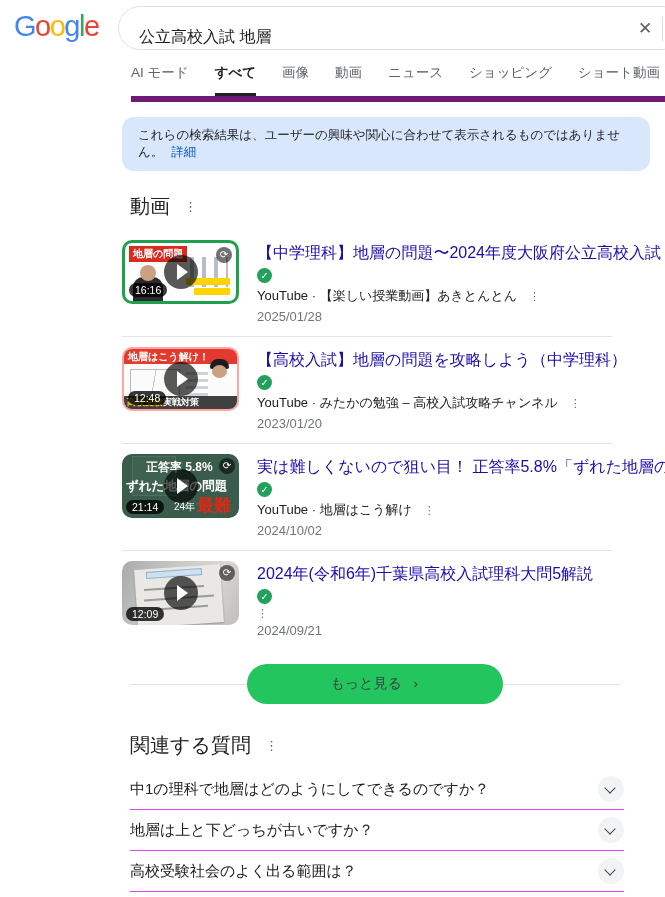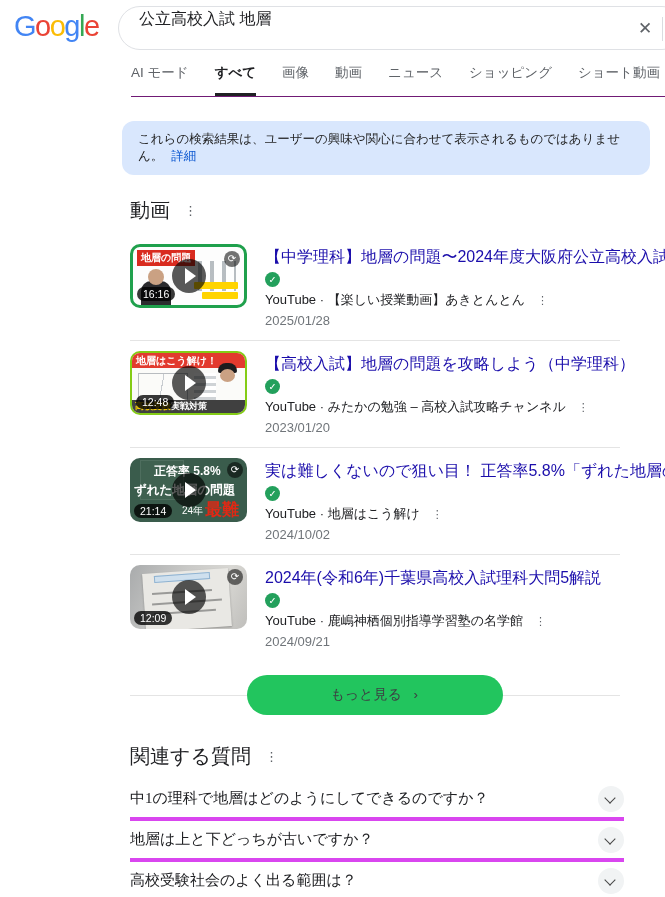--- a/index.html
+++ b/index.html
@@ -6,45 +6,45 @@
   html,body { width:665px; height:897px; overflow:hidden; background:#fff;
     font-family:"Liberation Sans","DejaVu Sans",sans-serif; color:#202124; }
 
   
   .header { position:relative; height:56px; }
   .logo { position:absolute; left:14px; top:10px; font-size:29px; font-weight:500; letter-spacing:-1.5px; cursor:pointer; }
   .logo span { display:inline-block; }
   .l-blue{color:#4285F4}.l-red{color:#EA4335}.l-yellow{color:#FBBC05}.l-green{color:#34A853}
   .searchbox { position:absolute; left:118px; top:6px; width:566px; height:44px;
     border:1px solid #dfe1e5; border-radius:24px; background:#fff; }
-  .search-query { position:absolute; left:20px; top:2px; font-size:16px; color:#202124; }
+  .search-query { position:absolute; left:20px; top:20px; font-size:16px; color:#202124; }
   .clear-btn { position:absolute; right:26px; top:10px; width:24px; height:24px; border:none; background:none;
     font-size:17px; color:#5f6368; cursor:pointer; line-height:24px; text-align:center; }
   .search-divider { position:absolute; right:20px; top:10px; width:1px; height:24px; background:#dadce0; }
 
   
   .tabbar { display:flex; gap:26px; margin-left:131px; margin-top:2px; font-size:13.5px; color:#5f6368;
-    border-bottom:1px solid #701a75; width:534px; }
+    border-bottom:6px solid #701a75; width:534px; }
   .tabbar { width:calc(665px - 131px); }
   .tab { padding:6px 0 11px 0; cursor:pointer; white-space:nowrap; }
   .tab.active { color:#202124; font-weight:bold; border-bottom:3px solid #202124; }
 
   
   .content { padding-left:122px; width:655px; }
 
-  .notice { margin-top:24px; width:528px; background:#d9e7fd; border-radius:12px;
+  .notice { margin-top:15px; width:528px; background:#d9e7fd; border-radius:12px;
     padding:10px 16px; font-size:12.5px; color:#1f1f1f; line-height:17px; }
   .notice a { color:#0b57d0; text-decoration:none; margin-left:8px; cursor:pointer; }
 
   .section-head { display:flex; align-items:center; gap:14px; margin:22px 0 10px 8px; }
   .section-title { font-size:20px; color:#202124; }
   .kebab { color:#5f6368; font-size:13px; letter-spacing:0; cursor:pointer; line-height:1; }
 
   
-  .video-list { margin-left:8px; width:490px; }
+  .video-list { width:490px; }
   .video-item { display:flex; gap:18px; padding:10px 0 12px 0; }
   .video-item.divided { border-bottom:1px solid #e4e4e4; }
   .thumb { position:relative; width:117px; height:64px; border-radius:10px; overflow:hidden; flex:none; cursor:pointer; }
   .play { position:absolute; left:50%; top:50%; width:34px; height:34px; margin:-17px 0 0 -17px;
     background:rgba(0,0,0,0.65); border-radius:50%; }
   .play::after { content:""; position:absolute; left:13px; top:9px; border-left:11px solid #fff;
     border-top:8px solid transparent; border-bottom:8px solid transparent; }
   .dur { position:absolute; left:4px; bottom:4px; background:rgba(0,0,0,0.78); color:#fff;
     font-size:10.5px; padding:1px 6px; border-radius:9px; }
   .preview-ic { position:absolute; right:4px; top:4px; width:16px; height:16px; border-radius:50%;
@@ -58,21 +58,21 @@
     background:repeating-linear-gradient(90deg,#9aa2a8 0 4px,#fff 4px 12px); opacity:.7; }
   .thumb1 .person { position:absolute; left:8px; bottom:-2px; width:30px; height:26px;
     background:#2b2b2e; border-radius:10px 10px 0 0; }
   .thumb1 .head { position:absolute; left:15px; bottom:20px; width:16px; height:16px;
     background:#caa183; border-radius:50%; }
   .thumb1 .ybar1,.thumb1 .ybar2 { position:absolute; right:6px; background:#ffd400; height:7px; border-radius:1px; }
   .thumb1 .ybar1 { bottom:16px; width:44px; }
   .thumb1 .ybar2 { bottom:6px; width:36px; }
 
   
-  .thumb2 { background:#fbfbf9; border:2px solid #84cc16; }
+  .thumb2 { background:#fbfbf9; border:2px solid #fca5a5; }
   .thumb2 .topband { position:absolute; left:0; top:0; right:0; height:15px; background:#e23a2e;
     color:#fff; font-size:10px; font-weight:bold; text-align:left; padding:1px 4px; white-space:nowrap; }
   .thumb2 .sketch { position:absolute; left:6px; top:20px; width:50px; height:32px;
     border:1px solid #b8bcc0; background:linear-gradient(100deg,transparent 46%,#c8ccd0 46% 48%,transparent 48%); }
   .thumb2 .sketch2 { position:absolute; left:62px; top:20px; width:22px; height:34px;
     background:repeating-linear-gradient(0deg,#cfd3d6 0 3px,#fff 3px 7px); }
   .thumb2 .head2 { position:absolute; right:10px; top:16px; width:15px; height:13px; background:#caa183; border-radius:50%; }
   .thumb2 .cap { position:absolute; right:8px; top:10px; width:19px; height:10px; background:#1c1c1e; border-radius:8px 8px 2px 2px; }
   .thumb2 .botband { position:absolute; left:0; bottom:0; right:0; height:13px; background:#404040;
     font-size:9px; font-weight:bold; line-height:13px; padding-left:3px; white-space:nowrap; }
@@ -109,21 +109,21 @@
   .more-row .rule { position:absolute; left:0; right:0; top:20px; height:1px; background:#e4e4e4; }
   .more-btn { position:absolute; left:50%; top:0; transform:translateX(-50%); width:256px; height:40px;
     background:#22c55e; border:none; border-radius:20px; font-size:14px; color:#3c4043; cursor:pointer;
     font-family:Liberation Mono, monospace; }
   .more-btn .chev { margin-left:10px; color:#3c4043; font-size:13px; }
 
   
   .related { margin-top:26px; }
   .qlist { margin-left:8px; width:494px; }
   .qrow { display:flex; align-items:center; justify-content:space-between; height:41px; cursor:pointer; }
-  .qrow.divided { border-bottom:4px solid #d946ef;font-family:Liberation Serif, serif; }
+  .qrow.divided { border-bottom:1px solid #d946ef; }
   .qtext { font-size:15px; color:#202124; }
   .qchev { width:26px; height:26px; border-radius:50%; background:#f1f3f4; border:none; position:relative; cursor:pointer; flex:none; }
   .qchev::after { content:""; position:absolute; left:8px; top:8px; width:7px; height:7px;
     border-right:1.8px solid #474747; border-bottom:1.8px solid #474747; transform:rotate(45deg); }
 </style>
 </head>
 <body>
 
 <div class="header">
   <div class="logo">
@@ -237,21 +237,20 @@
         <span class="pline" style="left:22px;top:36px;width:70px;"></span>
         <span class="pline" style="left:24px;top:46px;width:62px;"></span>
         <span class="play"></span>
         <span class="preview-ic">⟳</span>
         <span class="dur">12:09</span>
       </div>
       <div class="vmeta">
         <div class="vtitle">2024年(令和6年)千葉県高校入試理科大問5解説</div>
         <span class="badge-check">✓</span>
         <div class="vsource">
-          <span>YouTube · 鹿嶋神栖個別指導学習塾の名学館</span>
           <span class="kebab">⋮</span>
         </div>
         <div class="vdate">2024/09/21</div>
       </div>
     </div>
   </div>
 
   <div class="more-row">
     <div class="rule"></div>
     <button class="more-btn">

